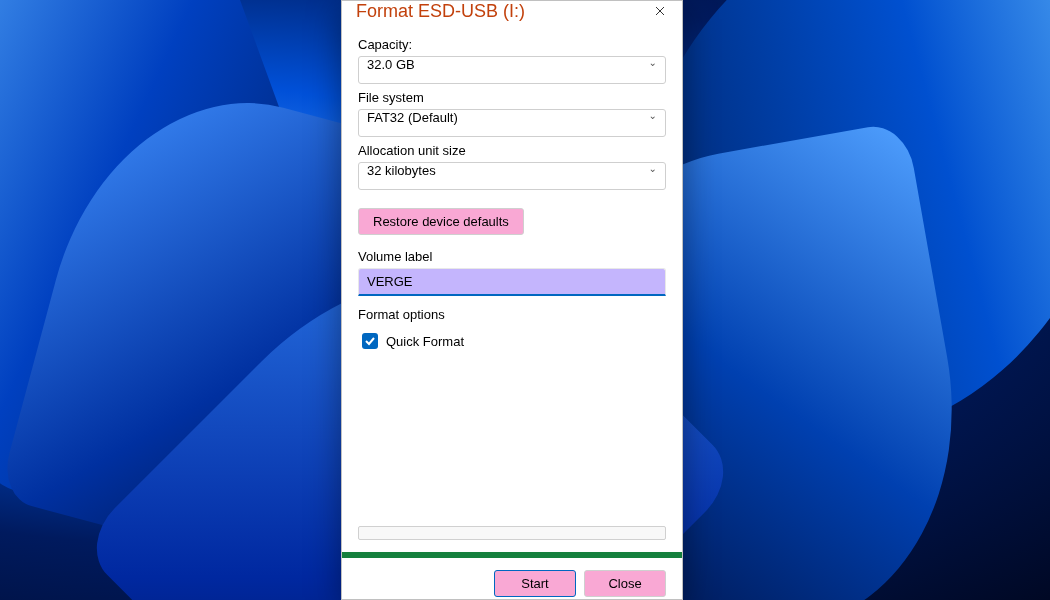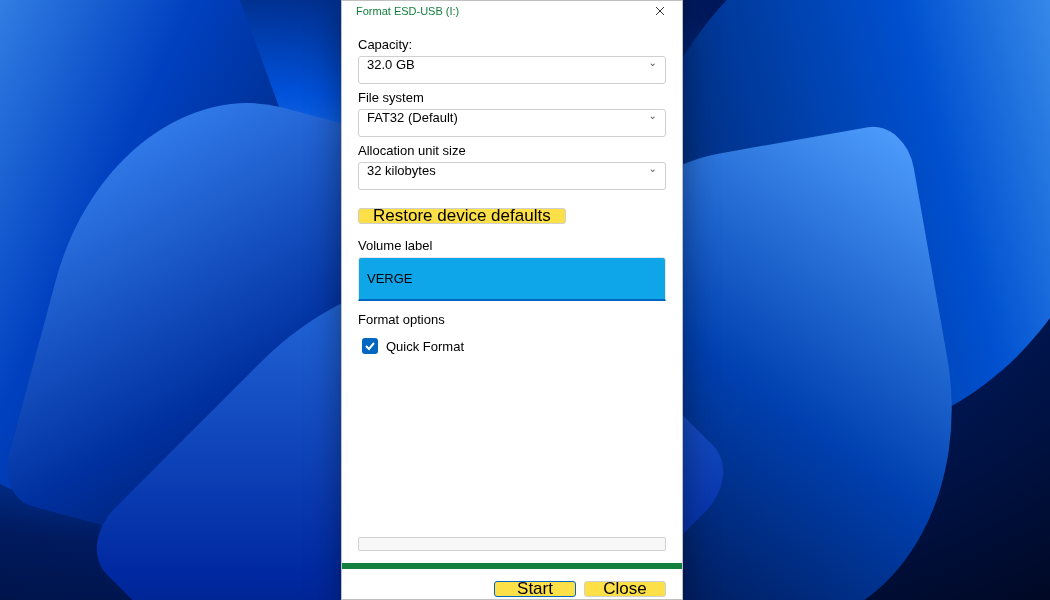--- a/index.html
+++ b/index.html
@@ -52,22 +52,22 @@
     }
     .titlebar {
       display: flex;
       align-items: center;
       justify-content: space-between;
       padding: 0 0 0 14px;
       height: 20px;
       border-bottom: none;
     }
     .title {
-      font-size: 11px;
-      color: #15803d;
+      font-size: 18px;
+      color: #c2410c;
       white-space: nowrap;
       overflow: hidden;
     }
     .close-btn {
       width: 44px;
       height: 20px;
       display: flex;
       align-items: center;
       justify-content: center;
       font-size: 13px;
@@ -101,36 +101,36 @@
       cursor: pointer;
     }
     .chevron {
       font-size: 10px;
       color: #555;
     }
     .btn {
       display: inline-flex;
       align-items: center;
       justify-content: center;
-      height: 16px;
+      height: 27px;
       padding: 0 14px;
       border: 1px solid #cfcfcf;
       border-radius: 3px;
-      background: #fde047;
-      font-size: 17px;
+      background: #f9a8d4;
+      font-size: 13px;
       cursor: pointer;
     }
     .restore-row { margin-top: 18px; margin-bottom: 14px; }
 
     .text-input {
       width: 100%;
-      height: 44px;
+      height: 28px;
       border: none;
       border-bottom: 2px solid #0067c0;
-      background: #0ea5e9;
+      background: #c4b5fd;
       padding: 0 8px;
       font-size: 13px;
       font-family: inherit;
       outline: none;
       border-top: 1px solid #e8e8e8;
       border-left: 1px solid #e8e8e8;
       border-right: 1px solid #e8e8e8;
       border-radius: 3px 3px 0 0;
     }
 

